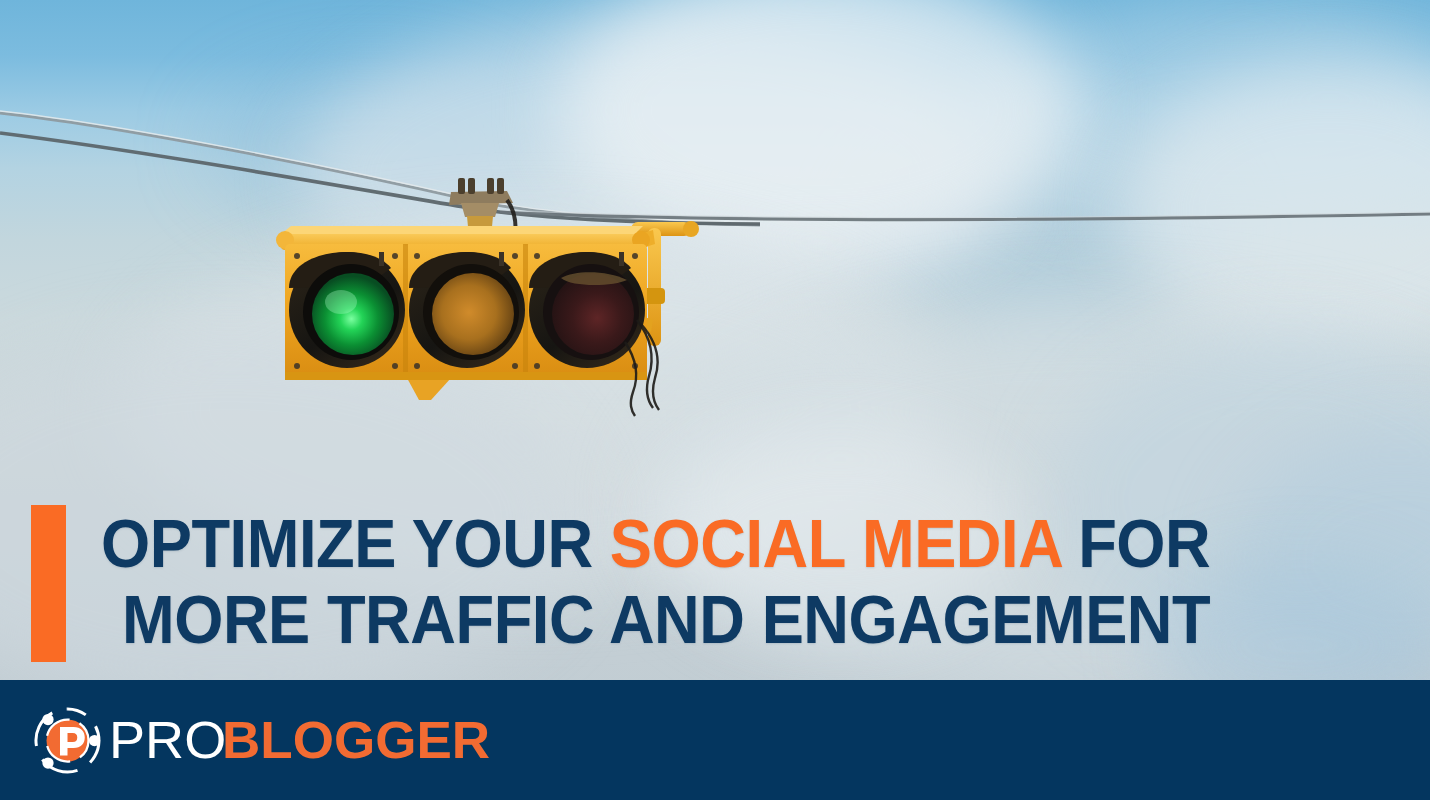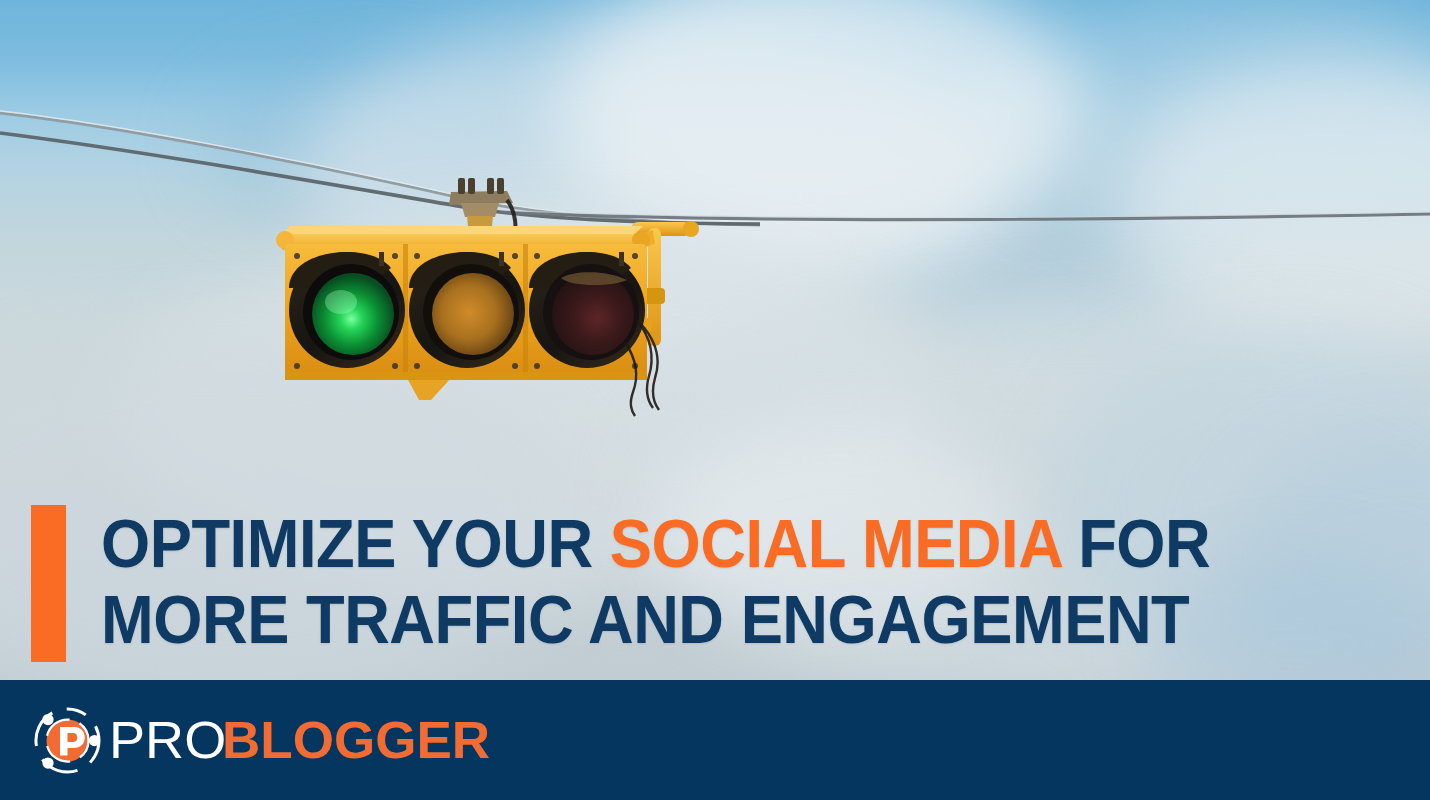--- a/index.html
+++ b/index.html
@@ -56,21 +56,21 @@
   
   .headline-block{
     position:absolute;left:31px;top:505px;
     display:flex;align-items:stretch;
   }
   .accent-bar{
     width:35px;height:157px;background:#fa6b24;flex:none;
   }
   .headline-text{
     margin-left:35px;
-    display:flex;flex-direction:column;justify-content:flex-start;
+    display:flex;flex-direction:column;justify-content:flex-start;text-align:right;
   }
   .hl-line{
     font-family:"Liberation Sans Narrow","Liberation Sans", sans-serif;
     font-weight:700;
     font-size:68px;
     line-height:76px;
     letter-spacing:-0.5px;
     color:#0e3a63;
     white-space:nowrap;
     transform:scaleX(0.93);

